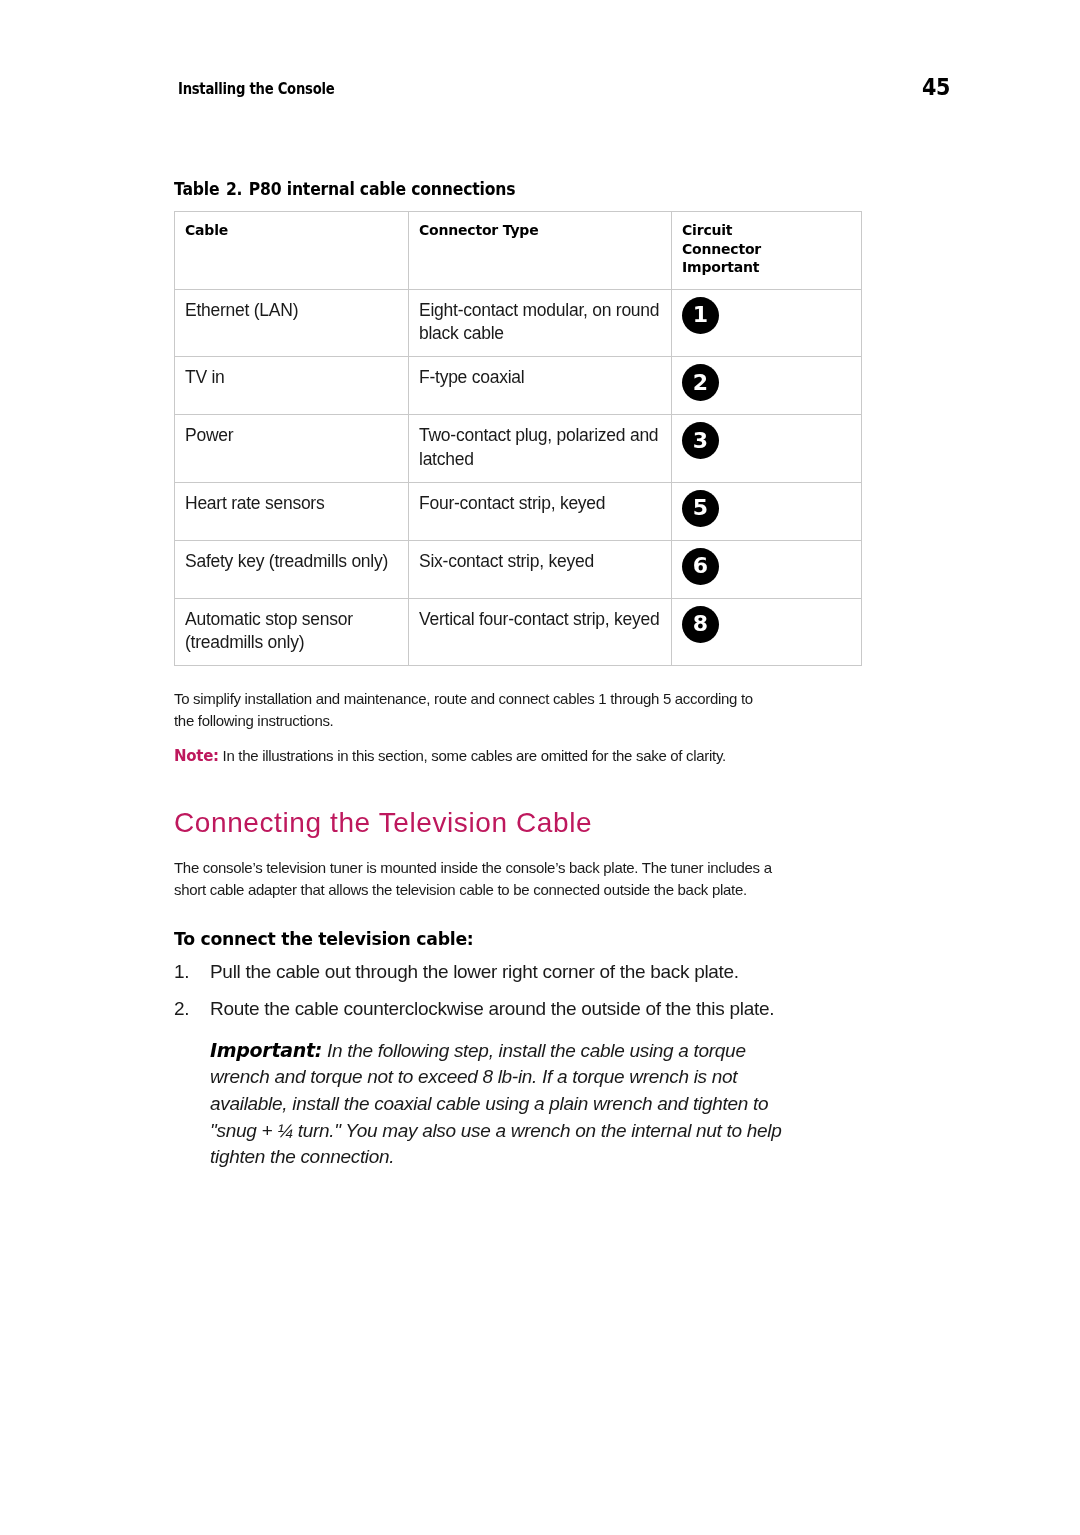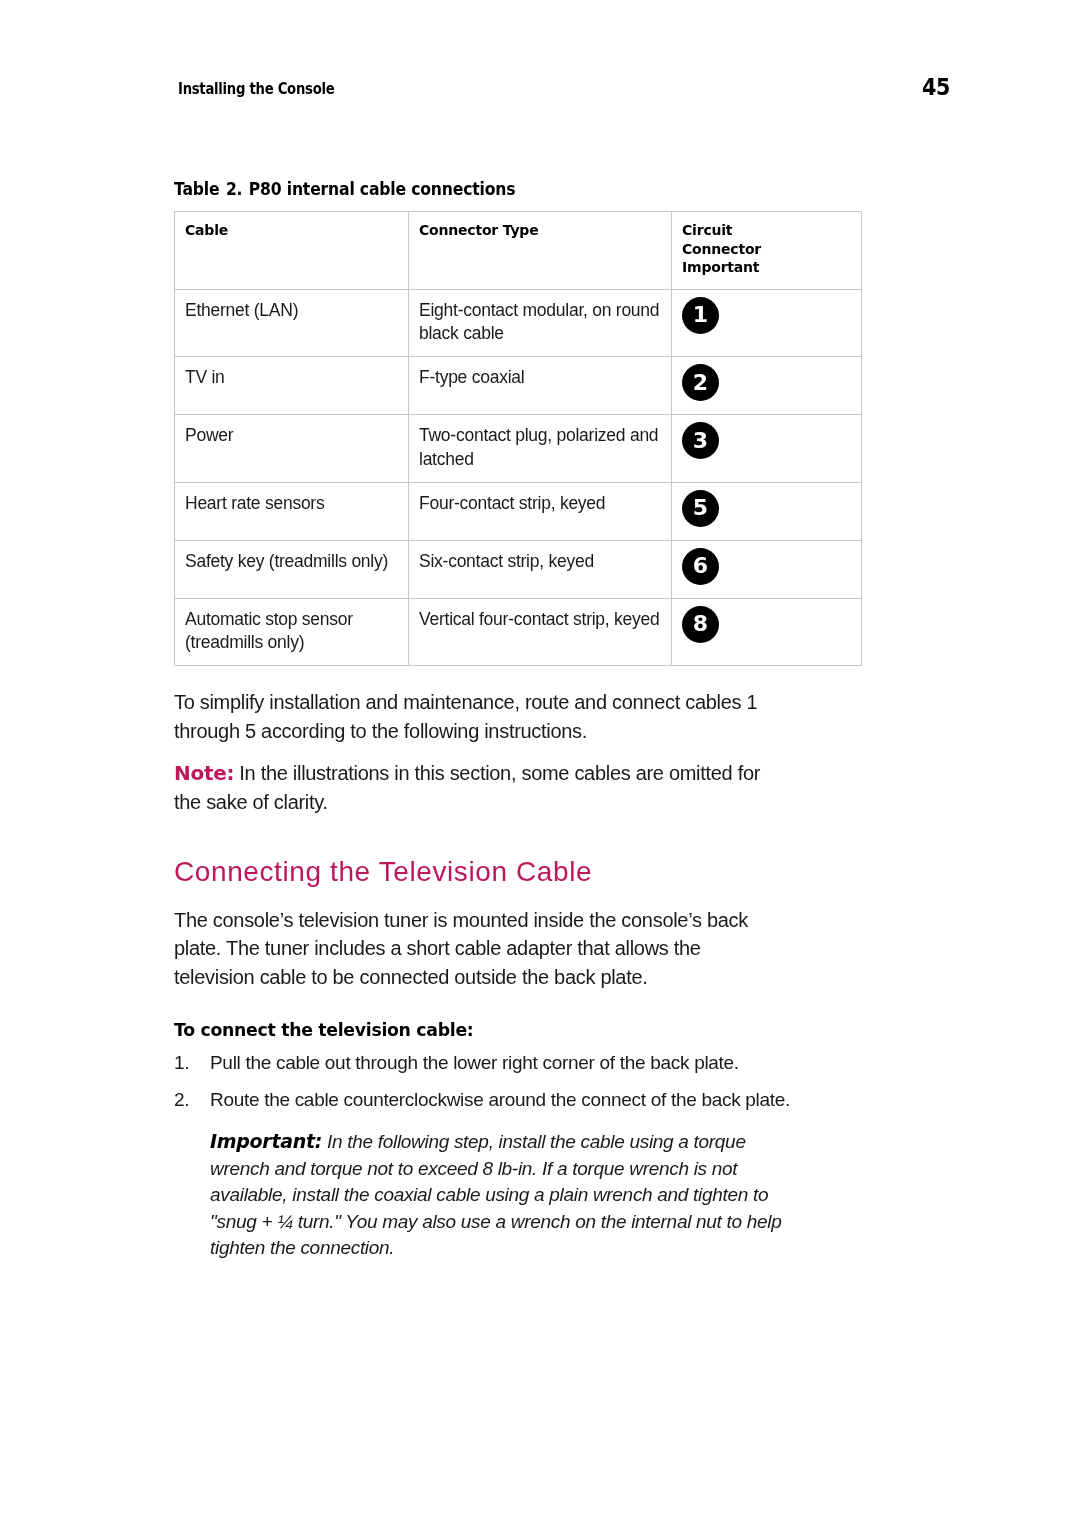--- a/index.html
+++ b/index.html
@@ -140,21 +140,21 @@
     font-weight: 700;
     font-size: 22px;
     line-height: 1;
     letter-spacing: 0;
     position: relative;
     top: -2px;
   }
 
   
   p.body {
-    font-size: 20px;
+    font-size: 15px;
     line-height: 1.42;
     margin: 0 0 14px 0;
     color: #1a1a1a;
     letter-spacing: -0.3px;
     max-width: 600px;
     font-family: "Liberation Sans", sans-serif;
   }
   p.body.first-after-table { margin-top: 22px; }
 
   .lead-bold {
@@ -301,20 +301,20 @@
 
     <p class="body indent">The console’s television tuner is mounted inside the console’s back plate. The tuner includes a short cable adapter that allows the television cable to be connected outside the back plate.</p>
 
     <h3 class="proc-heading indent">To connect the television cable:</h3>
 
     <ol class="steps indent">
       <li>
         <span class="step-num">1.</span><span>Pull the cable out through the lower right corner of the back plate.</span>
       </li>
       <li>
-        <span class="step-num">2.</span><span>Route the cable counterclockwise around the connect of the back plate.</span>
+        <span class="step-num">2.</span><span>Route the cable counterclockwise around the outside of the this plate.</span>
       </li>
     </ol>
 
     <p class="important indent"><span class="important-lead">Important:</span><span> In the following step, install the cable using a torque wrench and torque not to exceed 8 lb-in. If a torque wrench is not available, install the coaxial cable using a plain wrench and tighten to "snug + ¼ turn." You may also use a wrench on the internal nut to help tighten the connection.</span></p>
 
   </div>
 </div>
 
 </body></html>

